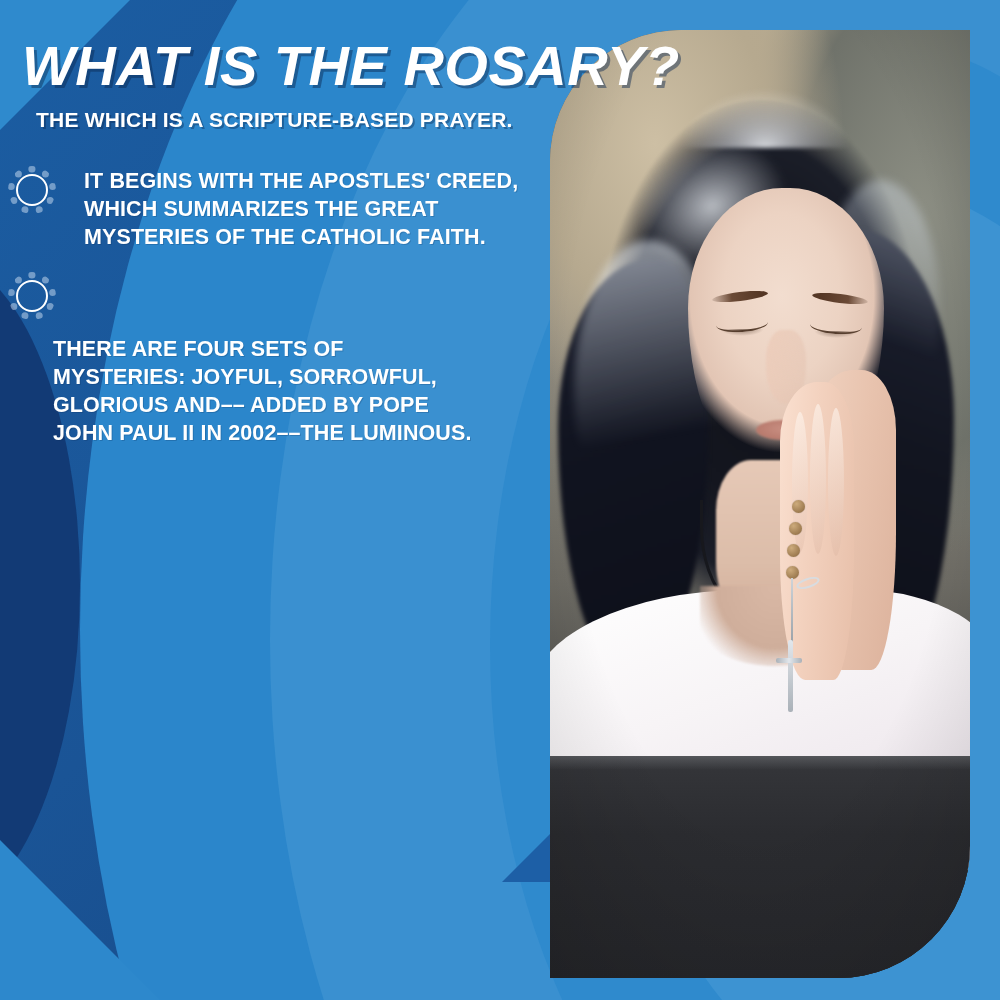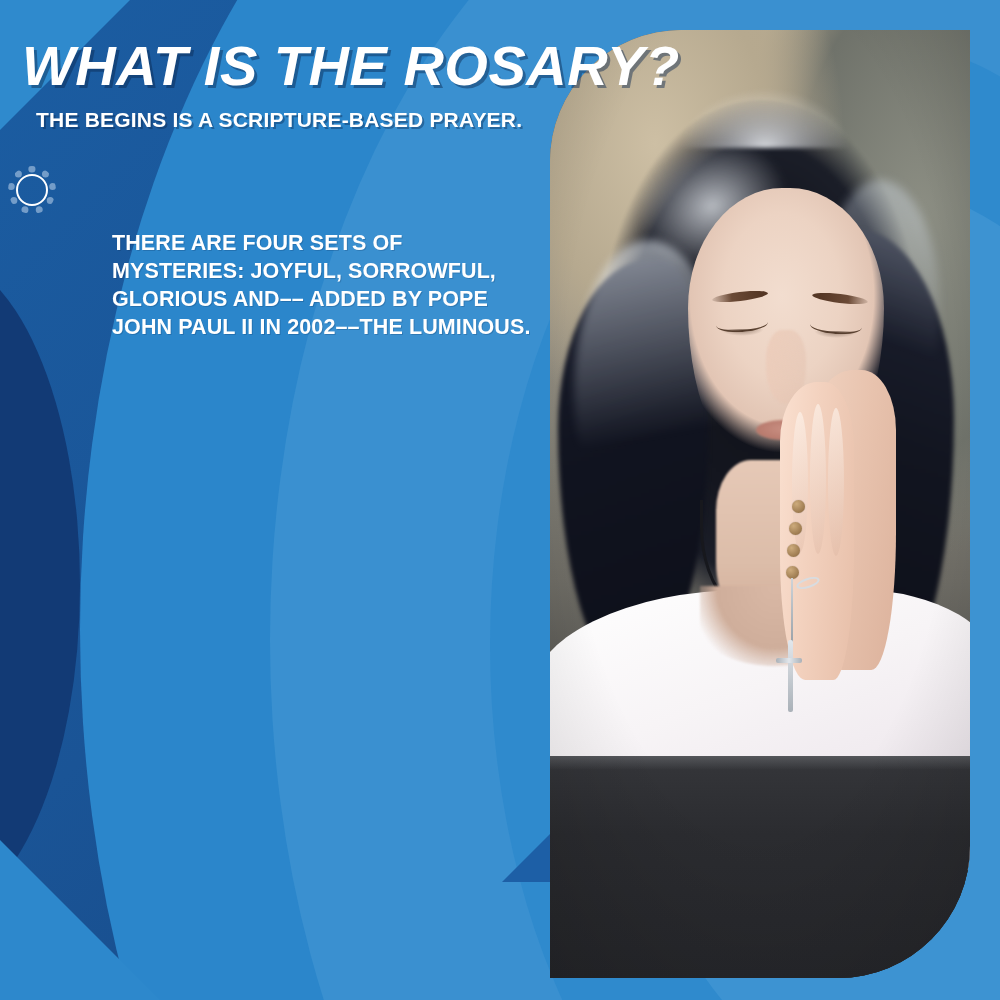--- a/index.html
+++ b/index.html
@@ -329,21 +329,21 @@
   .btext{
     flex:1 1 auto;
     font-size:21.5px; font-weight:bold;
     color:#ffffff; line-height:1.30;
     letter-spacing:.1px;
     padding-right:8px;
     text-shadow:1px 1px 0 rgba(10,40,80,.22);
   }
   .btext.indent-extra{ padding-left:24px; }
   .subnote{
-    margin-left:112px; margin-top:10px; margin-bottom:22px;
+    margin-left:53px; margin-top:10px; margin-bottom:22px;
     font-size:21.5px; font-weight:bold; color:#ffffff;
     line-height:1.30; letter-spacing:.1px; width:420px;
     text-shadow:1px 1px 0 rgba(10,40,80,.22);
   }
 </style>
 </head>
 <body>
 
 <div id="bg">
   <div class="base-grad"></div>
@@ -403,24 +403,31 @@
     <div class="cross-h"></div>
   </div>
 
   <div class="ph-table"></div>
   <div class="ph-vig"></div>
 </div>
 
 <div id="content">
 
   <div class="title">WHAT IS THE ROSARY?</div>
-  <div class="subtitle">THE BEGINS IS A SCRIPTURE-BASED PRAYER.</div>
+  <div class="subtitle">THE WHICH IS A SCRIPTURE-BASED PRAYER.</div>
 
   <div class="bullets">
 
+    <div class="bullet">
+      <div class="marker">
+        <div class="halo"></div>
+        <div class="ring-o"></div>
+      </div>
+      <div class="btext indent-extra">IT BEGINS WITH THE APOSTLES' CREED, WHICH SUMMARIZES THE GREAT MYSTERIES OF THE CATHOLIC FAITH.</div>
+    </div>
 
 
     <div class="bullet">
       <div class="marker">
         <div class="halo"></div>
         <div class="ring-o"></div>
       </div>
     </div>
 
 

